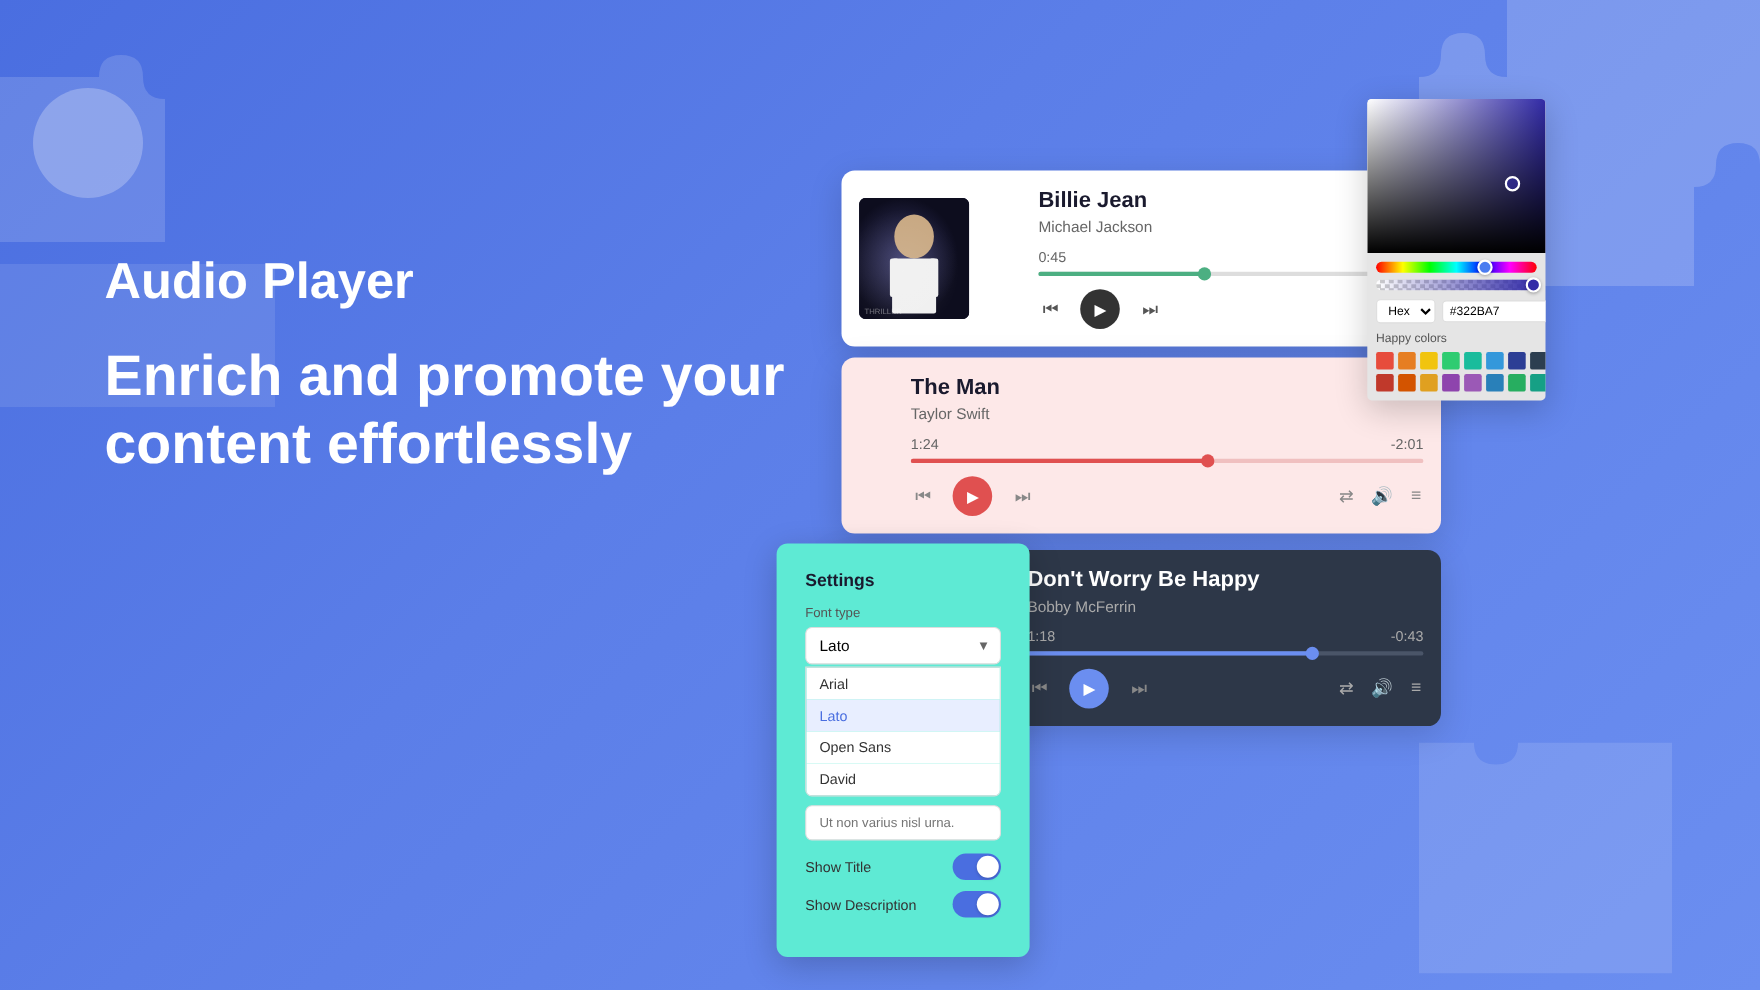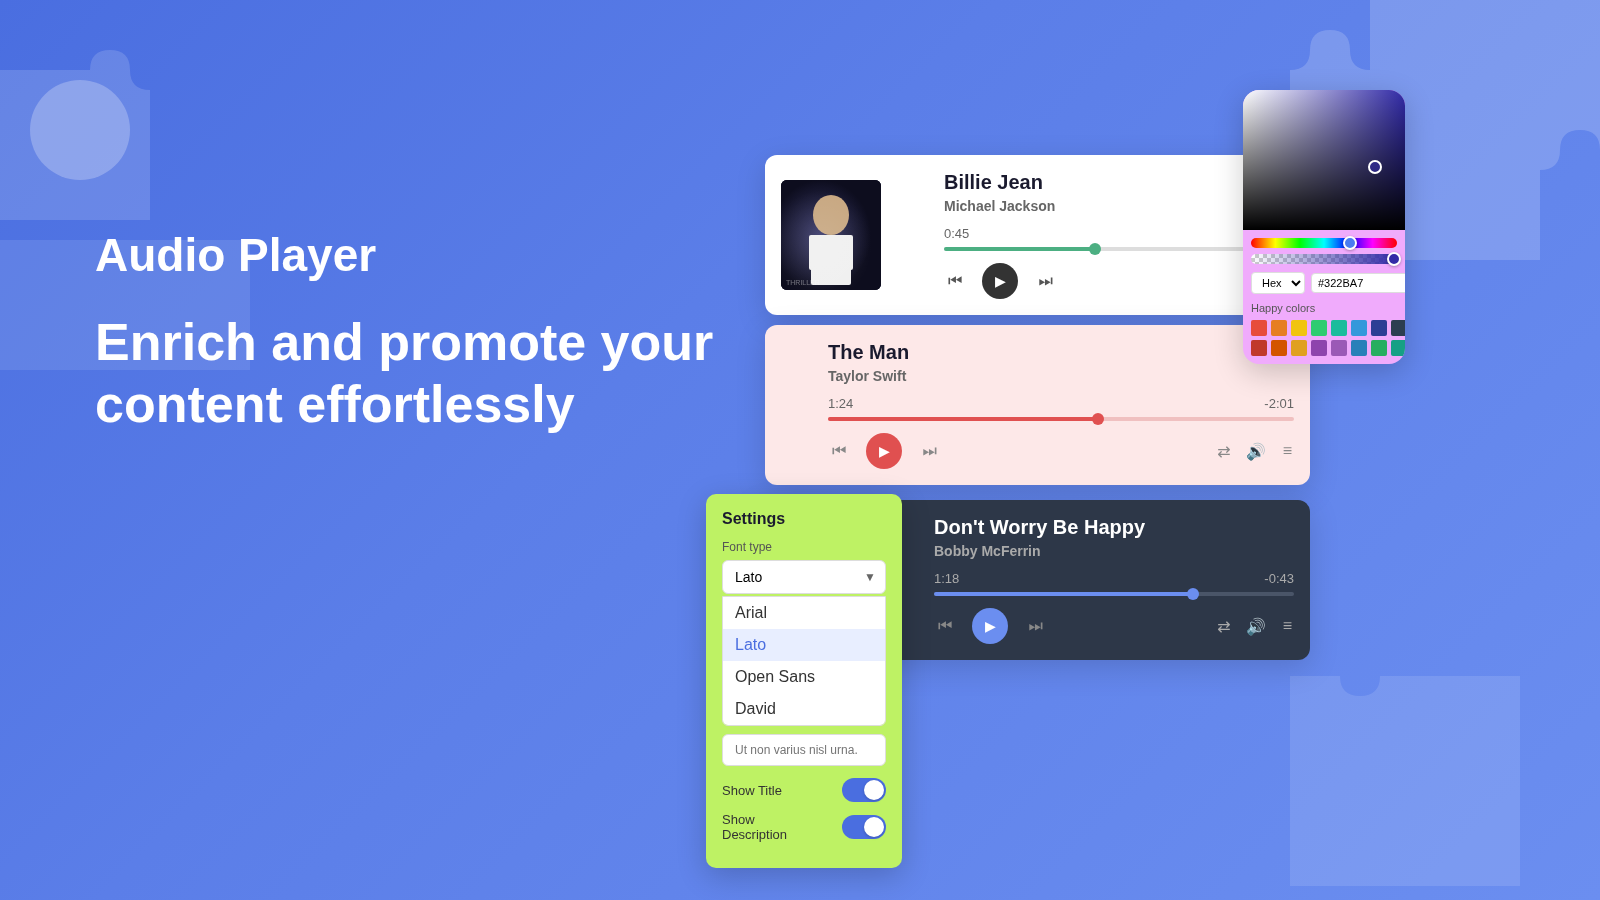--- a/index.html
+++ b/index.html
@@ -119,21 +119,20 @@
       font-weight: 700;
       color: #1a1a2e;
       margin-bottom: 4px;
     }
     .card-3 .track-title { color: white; }
 
     .track-artist {
       font-size: 14px;
       color: #666;
       margin-bottom: 12px;
-      font-weight: bold;
     }
     .card-3 .track-artist { color: #aaa; }
 
     .time-row {
       display: flex;
       justify-content: space-between;
       font-size: 13px;
       color: #666;
       margin-bottom: 6px;
     }
@@ -231,22 +230,22 @@
       padding: 2px;
     }
     .card-3 .extra-btn { color: #aaa; }
 
     
     .color-picker {
       position: absolute;
       top: 90px;
       right: 195px;
       width: 162px;
-      background: #f0abfc;
-      border-radius: 16px;
+      background: #e5e5e5;
+      border-radius: 4px;
       box-shadow: 0 8px 30px rgba(0,0,0,0.2);
       overflow: hidden;
     }
 
     .color-gradient {
       width: 100%;
       height: 140px;
       background: linear-gradient(to bottom, transparent, black),
                   linear-gradient(to right, white, #322BA7);
       position: relative;
@@ -346,25 +345,25 @@
       height: 16px;
       border-radius: 2px;
       cursor: pointer;
     }
 
     
     .settings-panel {
       position: absolute;
       left: 706px;
       top: 494px;
-      width: 196px;
-      background: #bef264;
+      width: 230px;
+      background: #5eead4;
       border-radius: 10px;
       box-shadow: 0 8px 30px rgba(0,0,0,0.2);
-      padding: 16px;
+      padding: 26px;
       z-index: 10;
     }
 
     .settings-title {
       font-size: 16px;
       font-weight: 700;
       color: #1a1a2e;
       margin-bottom: 12px;
     }
 
@@ -402,21 +401,21 @@
 
     .dropdown-list {
       border: 1px solid #ddd;
       border-radius: 0 0 6px 6px;
       overflow: hidden;
       margin-bottom: 8px;
     }
 
     .dropdown-item {
       padding: 7px 12px;
-      font-size: 16px;
+      font-size: 13px;
       color: #333;
       background: white;
       cursor: pointer;
     }
 
     .dropdown-item.active {
       background: #e8eeff;
       color: #4a6ee0;
     }
 

